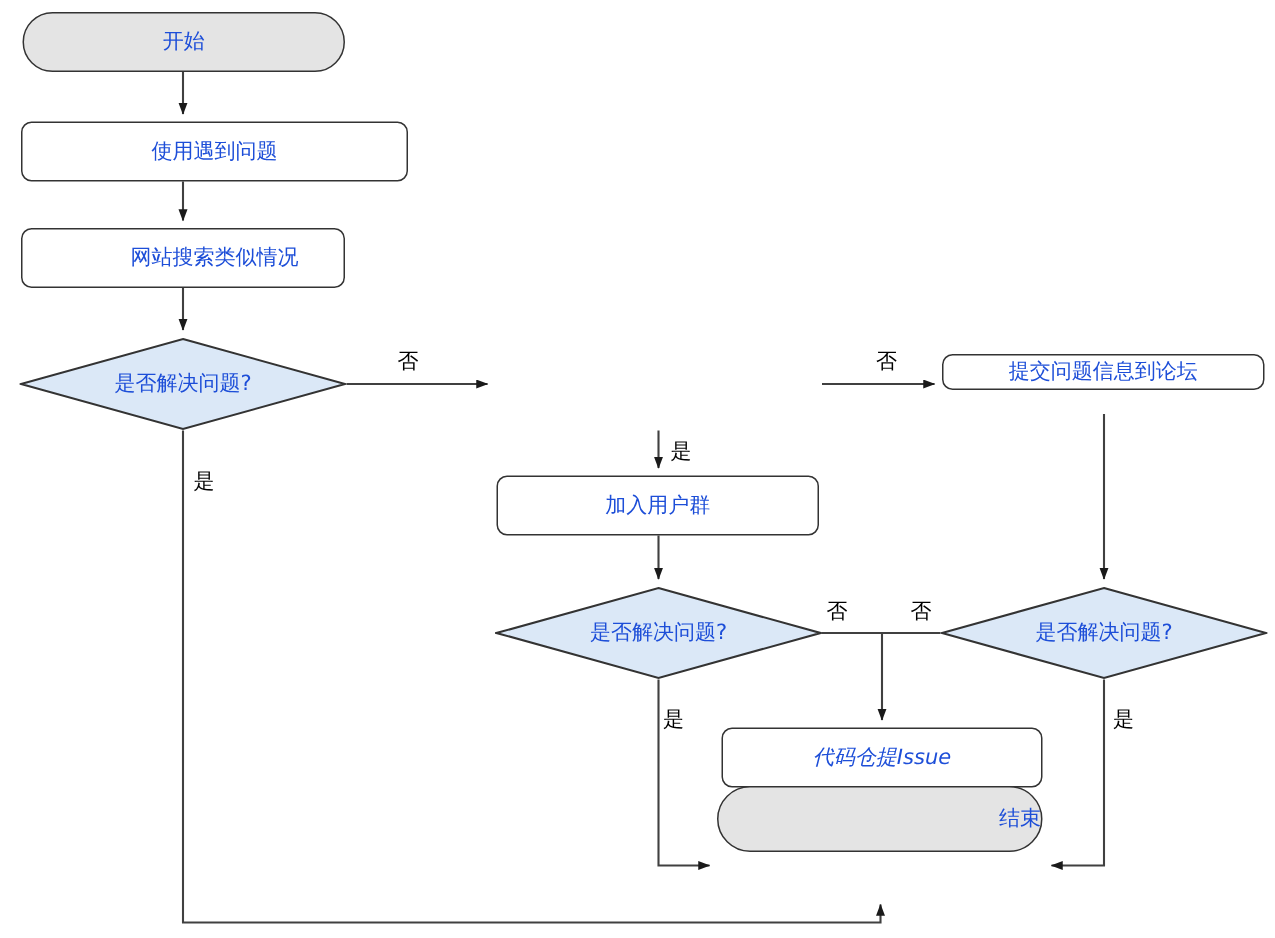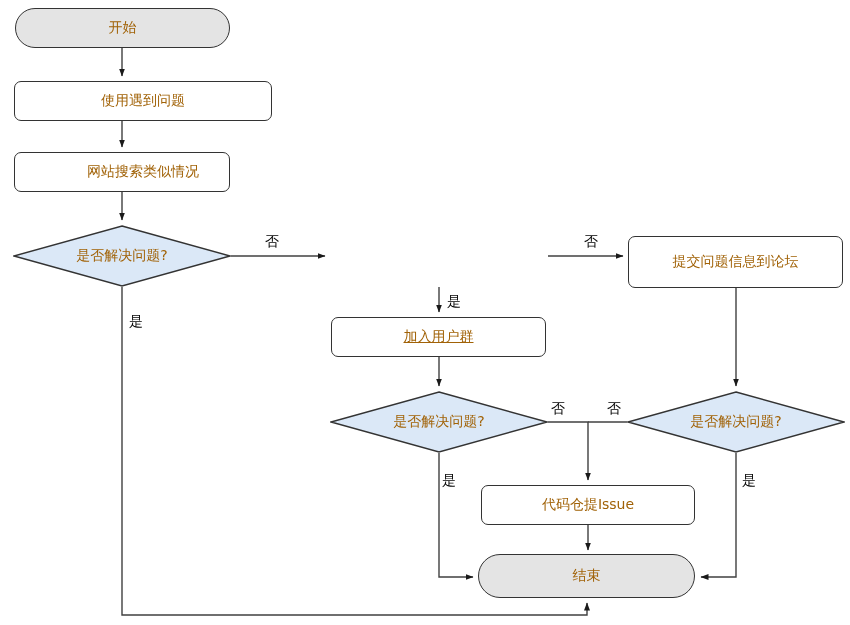--- a/index.html
+++ b/index.html
@@ -15,21 +15,21 @@
     position:relative;
     width:850px;height:625px;
     background:#ffffff;
     overflow:hidden;
   }
   .edges{position:absolute;left:0;top:0;width:850px;height:625px;}
   .node{
     position:absolute;
     display:flex;align-items:center;justify-content:center;
     box-sizing:border-box;
-    font-size:14px;color:#a16207;
+    font-size:14px;color:#1d4ed8;
     text-align:center;
   }
   .terminal{
     background:var(--terminal-fill);
     border:1.4px solid var(--stroke);
     border-radius:22px;
   }
   .process{
     background:var(--process-fill);
     border:1.4px solid var(--stroke);
@@ -87,47 +87,47 @@
   </div>
 
   <div class="node decision" style="left:13px;top:225px;width:218px;height:62px;">
     <svg viewBox="0 0 218 62" preserveAspectRatio="none">
       <polygon points="109,1 217,31 109,61 1,31" fill="var(--diamond-fill)" stroke="var(--stroke)" stroke-width="1.4"></polygon>
     </svg>
     <span class="lbl">是否解决问题?</span>
   </div>
 
 
-  <div class="node process" style="left:628px;top:236px;width:215px;height:52px;">
+  <div class="node process" style="left:628px;top:236px;width:215px;height:24px;">
     <span class="lbl">提交问题信息到论坛</span>
   </div>
 
-  <div class="node process" style="left:331px;top:317px;width:215px;height:40px;text-decoration:underline;">
+  <div class="node process" style="left:331px;top:317px;width:215px;height:40px;">
     <span class="lbl">加入用户群</span>
   </div>
 
   <div class="node decision" style="left:330px;top:391px;width:218px;height:62px;">
     <svg viewBox="0 0 218 62" preserveAspectRatio="none">
       <polygon points="109,1 217,31 109,61 1,31" fill="var(--diamond-fill)" stroke="var(--stroke)" stroke-width="1.4"></polygon>
     </svg>
     <span class="lbl">是否解决问题?</span>
   </div>
 
   <div class="node decision" style="left:627px;top:391px;width:218px;height:62px;">
     <svg viewBox="0 0 218 62" preserveAspectRatio="none">
       <polygon points="109,1 217,31 109,61 1,31" fill="var(--diamond-fill)" stroke="var(--stroke)" stroke-width="1.4"></polygon>
     </svg>
     <span class="lbl">是否解决问题?</span>
   </div>
 
-  <div class="node process" style="left:481px;top:485px;width:214px;height:40px;">
+  <div class="node process" style="left:481px;top:485px;width:214px;height:40px;font-style:italic;">
     <span class="lbl">代码仓提Issue</span>
   </div>
 
-  <div class="node terminal" style="left:478px;top:554px;width:217px;height:44px;">
+  <div class="node terminal" style="left:478px;top:524px;width:217px;height:44px;justify-content:flex-end;">
     <span class="lbl">结束</span>
   </div>
 
   <div class="edge-label" style="left:265px;top:234px;">否</div>
   <div class="edge-label" style="left:129px;top:314px;">是</div>
   <div class="edge-label" style="left:584px;top:234px;">否</div>
   <div class="edge-label" style="left:447px;top:294px;">是</div>
   <div class="edge-label" style="left:551px;top:401px;">否</div>
   <div class="edge-label" style="left:442px;top:473px;">是</div>
   <div class="edge-label" style="left:607px;top:401px;">否</div>

